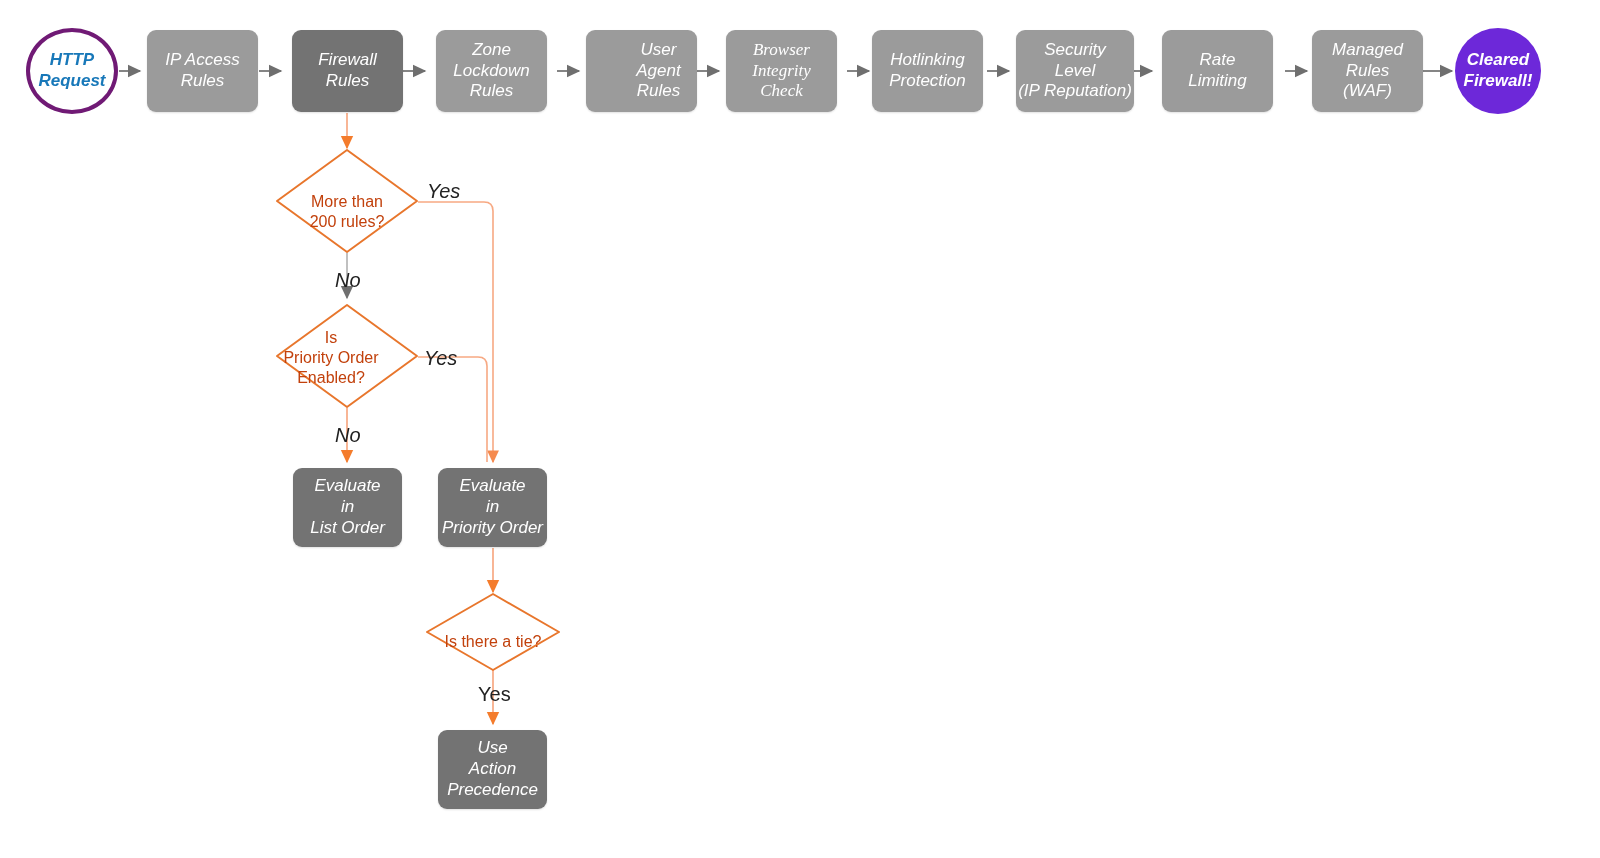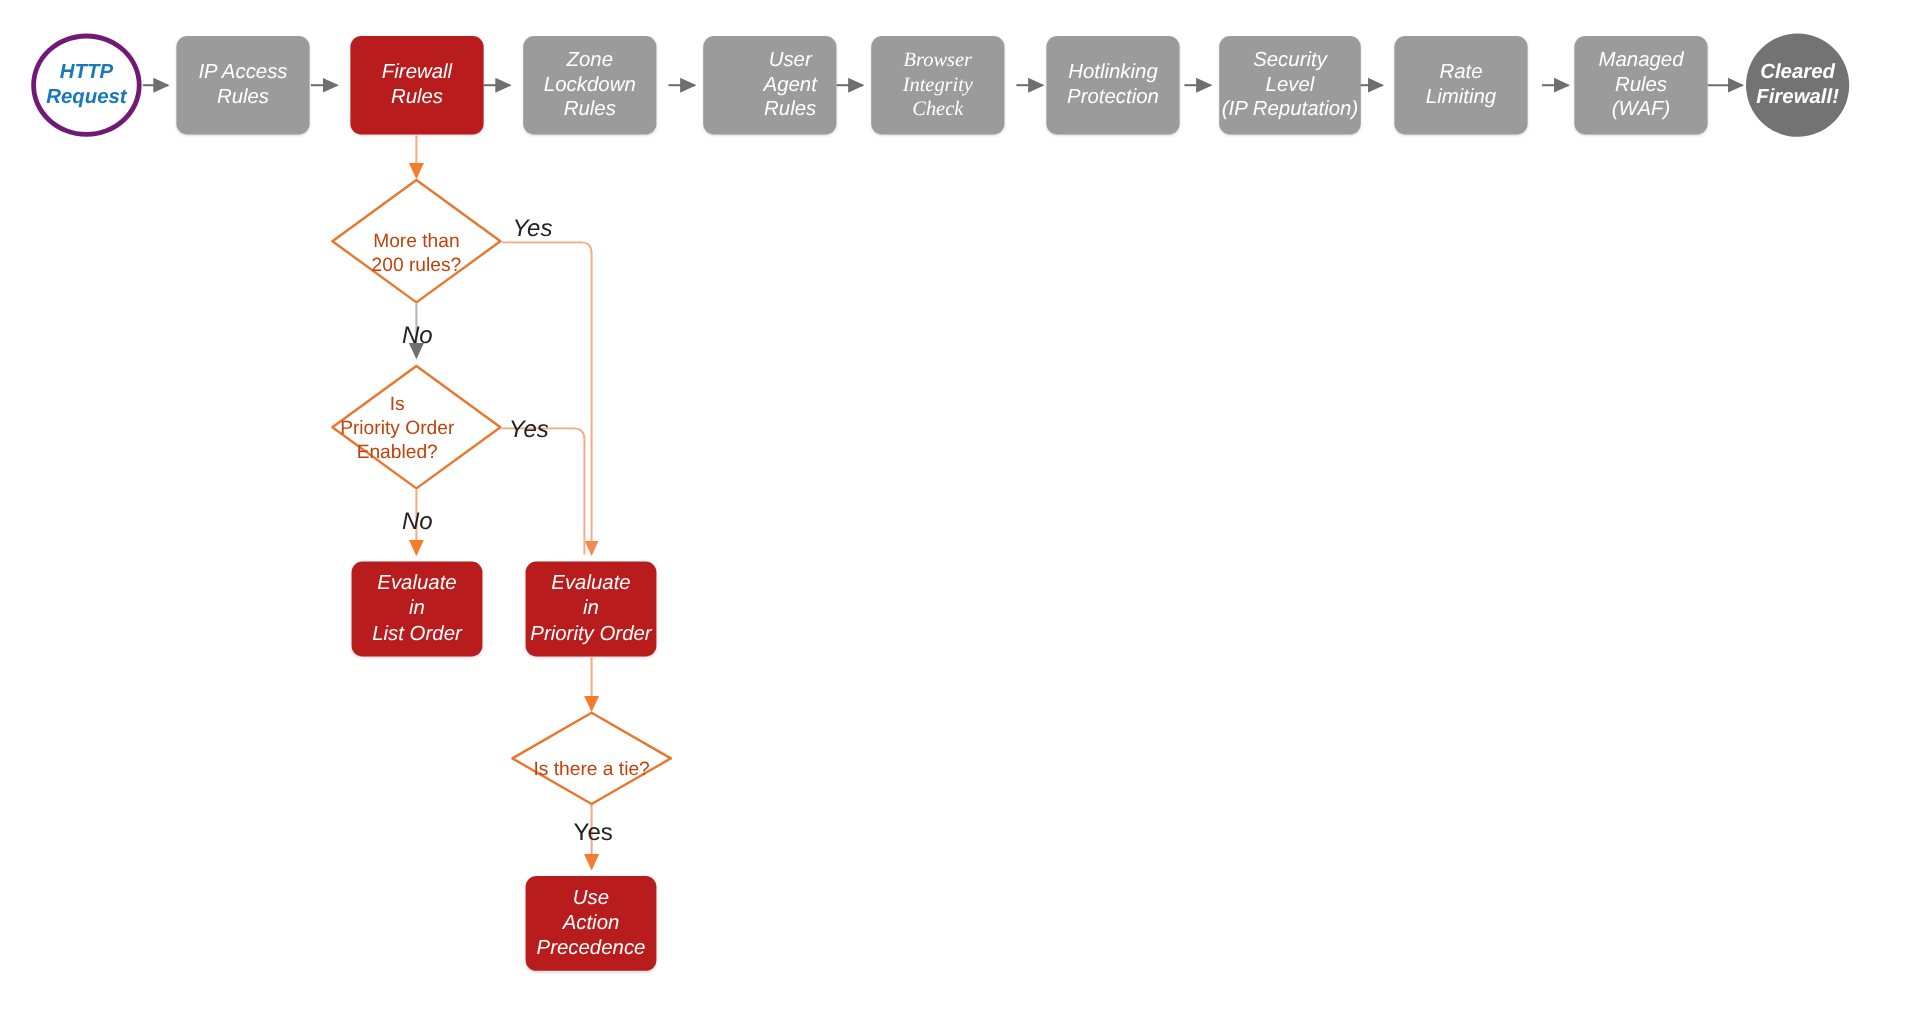--- a/index.html
+++ b/index.html
@@ -42,40 +42,40 @@
   .box-gray {
     background: #9b9b9b;
     border-radius: 9px;
     color: #ffffff;
     font-style: italic;
     font-size: 17px;
     box-shadow: 0 1px 2px rgba(0,0,0,0.12);
   }
   
   .box-orange {
-    background: #b91c1c;
+    background: #737373;
     border-radius: 9px;
     color: #ffffff;
     font-style: italic;
     font-size: 17px;
     box-shadow: 0 1px 2px rgba(0,0,0,0.12);
   }
   
   .circle-open {
     background: #ffffff;
     border: 4px solid #701a75;
     border-radius: 50%;
     color: #1878b9;
     font-style: italic;
     font-weight: bold;
     font-size: 17px;
   }
   
   .circle-solid {
-    background: #737373;
+    background: #6d28d9;
     border-radius: 50%;
     color: #ffffff;
     font-style: italic;
     font-weight: bold;
     font-size: 17px;
   }
   
   .diamond-label {
     position: absolute;
     display: flex;

